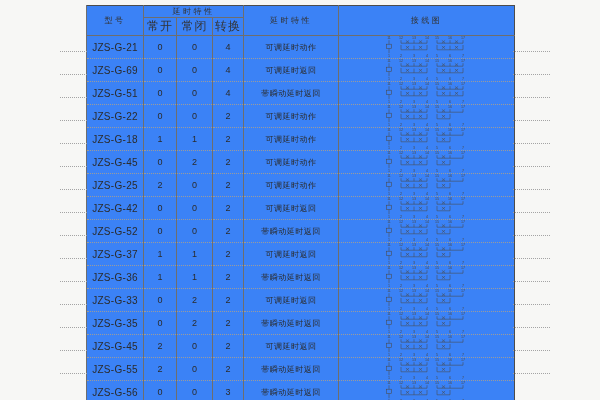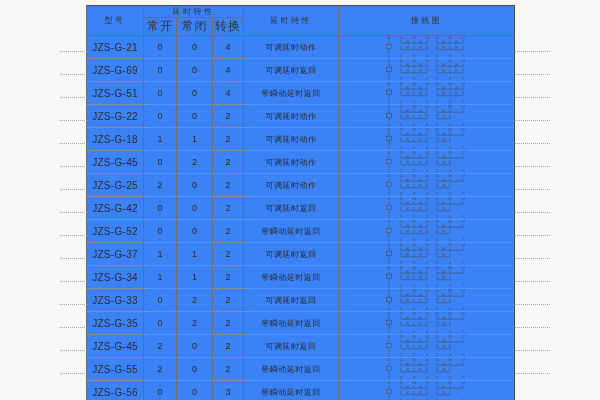--- a/index.html
+++ b/index.html
@@ -369,21 +369,21 @@
               <text x="69" y="3.4" text-anchor="middle">16</text>
               <text x="82" y="3.4" text-anchor="middle">17</text>
               <text x="56" y="20.8" text-anchor="middle">5</text>
               <text x="69" y="20.8" text-anchor="middle">6</text>
               <text x="82" y="20.8" text-anchor="middle">7</text>
             </g>
           </svg>
         </td>
       </tr>
       <tr>
-        <td class="model">JZS-G-34</td>
+        <td class="model">JZS-G-36</td>
         <td class="num">1</td>
         <td class="num">1</td>
         <td class="num">2</td>
         <td class="delay">带瞬动延时返回</td>
         <td class="wiring">
           <svg width="95" height="22" viewBox="0 0 95 22">
             <g stroke="#4a4a4a" fill="none" stroke-width="0.55">
               <rect x="5.6" y="8.2" width="4.8" height="4.4"></rect>
               <path d="M8 4.2L8 8.2M8 12.6L8 17.2M20 4.2L20 7.2M33 4.2L33 7.2M46 4.2L46 7.2M20 7.2L46 7.2M24.9 4.4L28.1 7.199999999999999M24.9 7.199999999999999L28.1 4.4M37.9 4.4L41.1 7.199999999999999M37.9 7.199999999999999L41.1 4.4M20 9V13.8H46V9M33 9.6L33 13.8M24.9 10L28.1 12.8M24.9 12.8L28.1 10M37.9 10L41.1 12.8M37.9 12.8L41.1 10M56 4.2L56 7.2M69 4.2L69 7.2M82 4.2L82 7.2M56 7.2L82 7.2M60.9 4.4L64.1 7.199999999999999M60.9 7.199999999999999L64.1 4.4M56 9V13.8H69V9M60.9 10L64.1 12.8M60.9 12.8L64.1 10"></path>
             </g>

